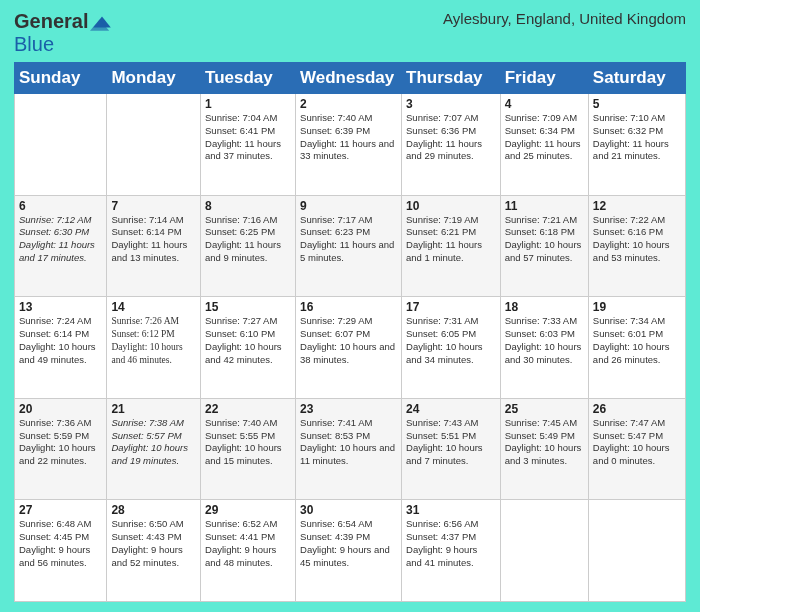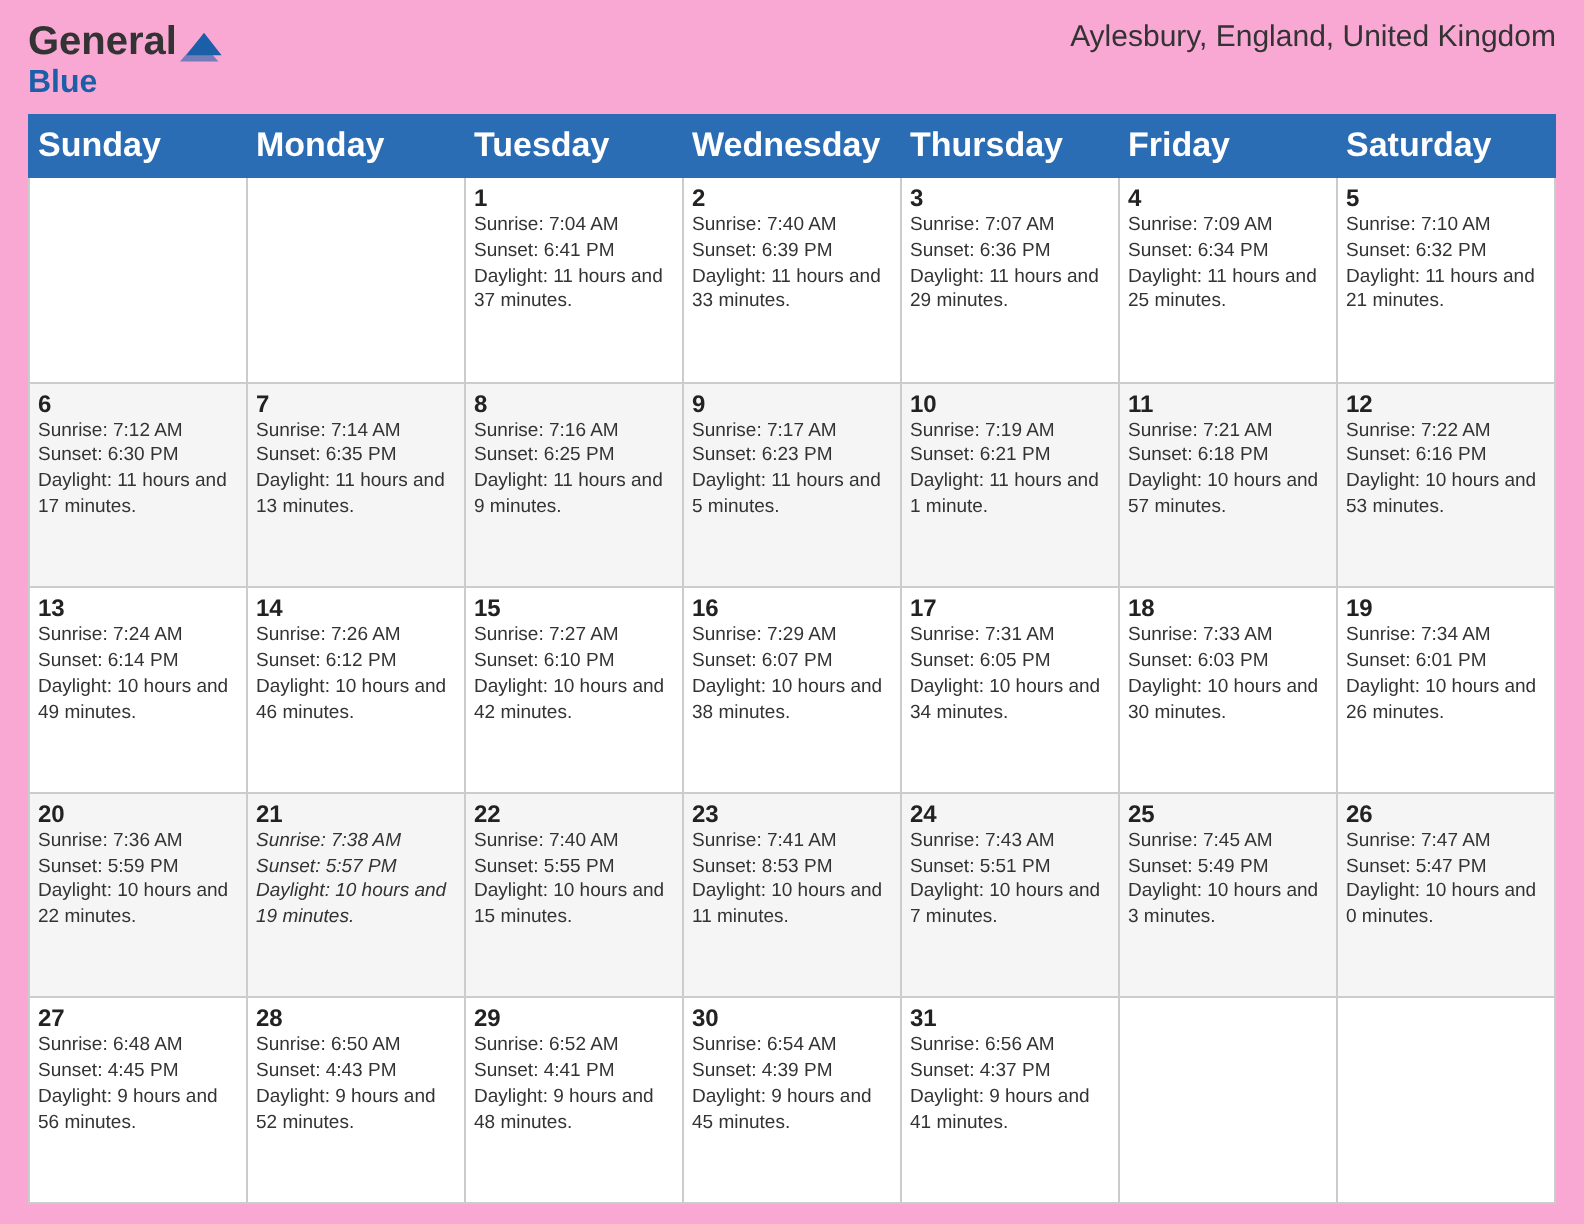--- a/index.html
+++ b/index.html
@@ -4,23 +4,23 @@
   <style>
     * { box-sizing: border-box; margin: 0; padding: 0; }
     body {
       font-family: Arial, sans-serif;
       background: #fff;
       width: 792px;
       min-height: 612px;
       padding: 0;
     }
     .page {
-      width: 792px;
+      width: 700px;
       min-height: 612px;
-      background: #f9a8d4;
+      background: #5eead4;
       display: flex;
       flex-direction: column;
       padding: 10px 14px 10px 14px;
     }
     .header {
       display: flex;
       justify-content: space-between;
       align-items: flex-start;
       margin-bottom: 6px;
     }
@@ -104,21 +104,21 @@
   <div class="header">
     <div class="logo">
       <div class="logo-row">
         <span style="font-size:20px;font-weight:bold;color:#333;">General</span>
         <svg class="logo-icon" viewBox="0 0 30 22" xmlns="http://www.w3.org/2000/svg">
           <polygon points="4,18 15,4 26,18" fill="#1a5fa8"></polygon>
           <polygon points="0,22 12,8 24,22" fill="#1a5fa8" opacity="0.6"></polygon>
         </svg>
       </div>
       <div>
-        <span style="font-size:16px;font-weight:bold;color:#1a5fa8;">Blue</span>
+        <span style="font-size:20px;font-weight:normal;color:#1a5fa8;">Blue</span>
       </div>
     </div>
     <div class="title-block">
       <div class="location">Aylesbury, England, United Kingdom</div>
     </div>
   </div>
 
   <table class="calendar">
     <thead>
       <tr>
@@ -162,28 +162,28 @@
           <td>
             <span class="day-num">5</span>
             <div class="day-info" style="white-space: pre-line;">Sunrise: 7:10 AM
 Sunset: 6:32 PM
 Daylight: 11 hours and 21 minutes.</div>
           </td>
         </tr>
         <tr>
           <td>
             <span class="day-num">6</span>
-            <div class="day-info" style="white-space: pre-line;">Sunrise: 7:12 AM
+            <div class="day-info" style="white-space: pre-line; font-style: italic;">Sunrise: 7:12 AM
 Sunset: 6:30 PM
 Daylight: 11 hours and 17 minutes.</div>
           </td>
           <td>
             <span class="day-num">7</span>
             <div class="day-info" style="white-space: pre-line;">Sunrise: 7:14 AM
-Sunset: 6:35 PM
+Sunset: 6:14 PM
 Daylight: 11 hours and 13 minutes.</div>
           </td>
           <td>
             <span class="day-num">8</span>
             <div class="day-info" style="white-space: pre-line;">Sunrise: 7:16 AM
 Sunset: 6:25 PM
 Daylight: 11 hours and 9 minutes.</div>
           </td>
           <td>
             <span class="day-num">9</span>
@@ -212,21 +212,21 @@
         </tr>
         <tr>
           <td>
             <span class="day-num">13</span>
             <div class="day-info" style="white-space: pre-line;">Sunrise: 7:24 AM
 Sunset: 6:14 PM
 Daylight: 10 hours and 49 minutes.</div>
           </td>
           <td>
             <span class="day-num">14</span>
-            <div class="day-info" style="white-space: pre-line;">Sunrise: 7:26 AM
+            <div class="day-info" style="white-space: pre-line; font-family: Liberation Serif, serif;">Sunrise: 7:26 AM
 Sunset: 6:12 PM
 Daylight: 10 hours and 46 minutes.</div>
           </td>
           <td>
             <span class="day-num">15</span>
             <div class="day-info" style="white-space: pre-line;">Sunrise: 7:27 AM
 Sunset: 6:10 PM
 Daylight: 10 hours and 42 minutes.</div>
           </td>
           <td>

